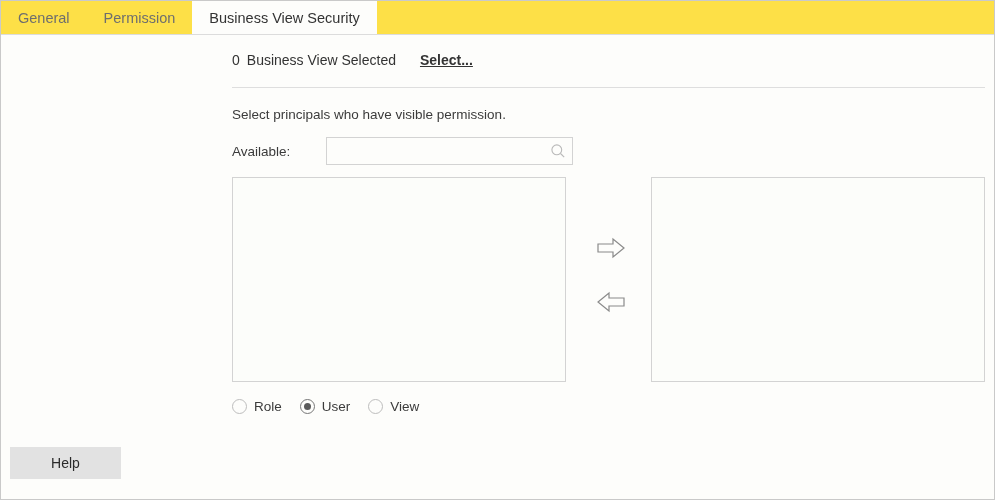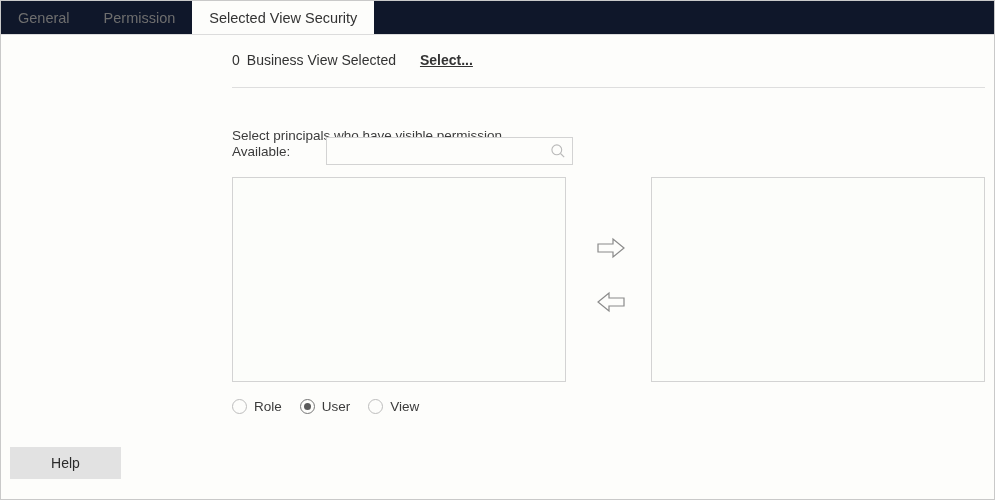--- a/index.html
+++ b/index.html
@@ -15,21 +15,21 @@
     width: 995px; height: 500px;
     background: #fdfdfb;
     border: 1px solid #c9c9c9;
     overflow: hidden;
   }
 
   
   #tabstrip {
     position: absolute; left: 0; top: 0;
     width: 995px; height: 34px;
-    background: #0f172a;
+    background: #fde047;
     border-bottom: 1px solid #dcdcdc;
     display: flex;
     align-items: stretch;
   }
   .tab {
     display: flex; align-items: center;
     padding: 0 17px;
     font-size: 14.5px;
     color: #6e6e6e;
     background: transparent;
@@ -99,21 +99,20 @@
   #hr {
     position: absolute; left: 0; top: 40px;
     width: 753px; height: 1px;
     background: #dedede;
   }
 
   #instruction {
     position: absolute; left: 0; top: 60px;
     font-size: 13.5px;
     color: #3b3b3b;
-    margin-top: 21px;
   }
 
   
   .search-row {
     position: absolute;
     display: flex; align-items: center;
     top: 90px;
   }
   #available-row { left: 0; gap: 22px; }
   #selected-row  { left: 419px; }
@@ -234,21 +233,21 @@
 <div id="app">
 
   <div id="tabstrip">
     <div class="tab">
       <span>General</span>
     </div>
     <div class="tab">
       <span>Permission</span>
     </div>
     <div class="tab active">
-      <span>Selected View Security</span>
+      <span>Business View Security</span>
     </div>
   </div>
 
 
   <div id="right-panel">
 
     <div id="bv-row">
       <span id="bv-count">0</span>
       <span id="bv-text">Business View Selected</span>
       <span id="select-link">Select...</span>

